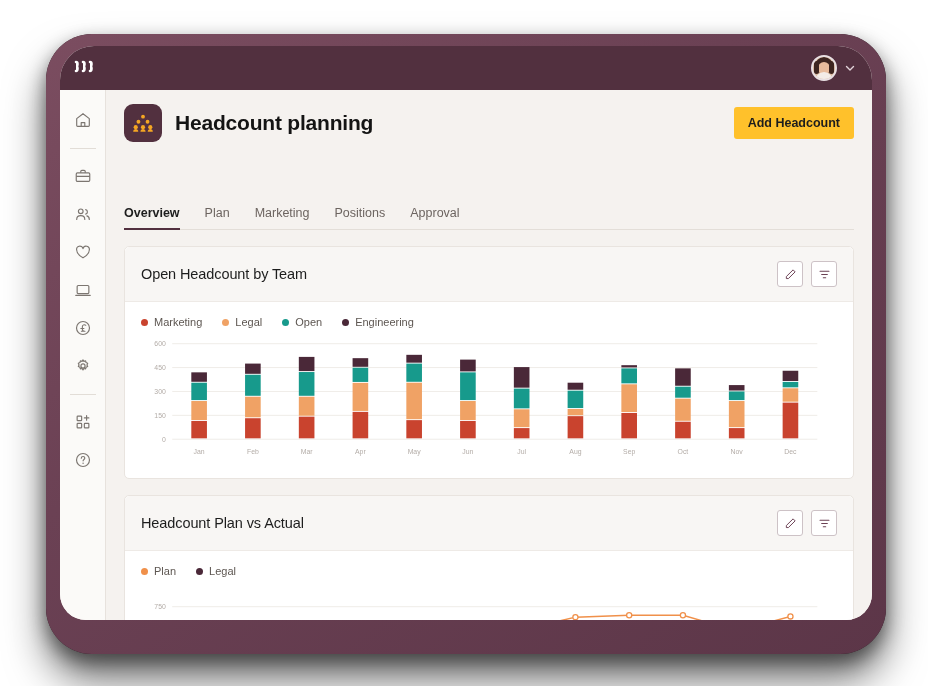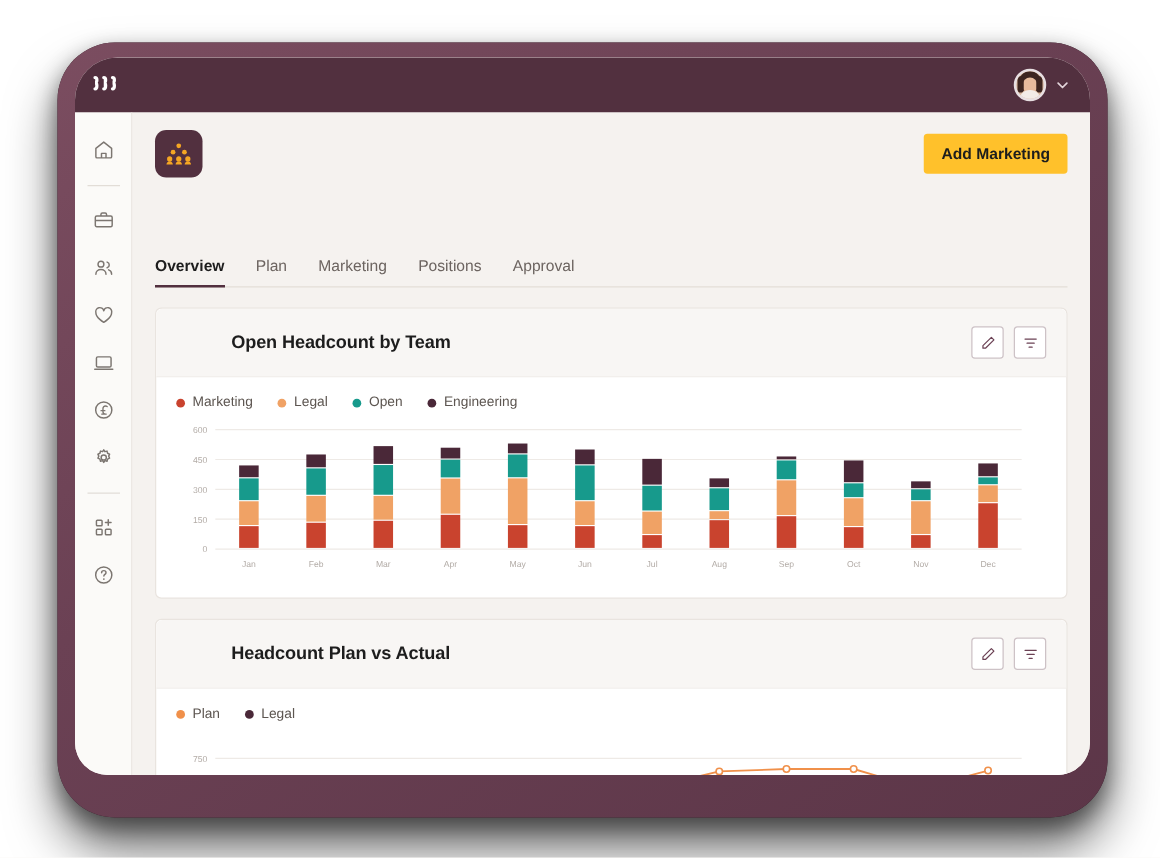--- a/index.html
+++ b/index.html
@@ -132,21 +132,21 @@
   
   .card {
     background: #ffffff; border: 1px solid #e9e4df; border-radius: 5px;
     margin-top: 16px;
   }
   .card-head {
     display: flex; align-items: center; padding: 14px 16px;
     border-bottom: 1px solid #eeeae6; background: #f8f6f4;
     border-radius: 5px 5px 0 0;
   }
-  .card-title { font-size: 14.5px; font-weight: bold; color: #1d1d1d; letter-spacing: -0.1px; margin-left: 44px; }
+  .card-title { font-size: 14.5px; font-weight: normal; color: #1d1d1d; letter-spacing: -0.1px; }
   .card-actions { margin-left: auto; display: flex; gap: 8px; }
   .icon-btn {
     width: 26px; height: 26px; border: 1px solid #cdc2c6; border-radius: 3px;
     background: #fff; display: flex; align-items: center; justify-content: center;
     cursor: pointer; color: #6b4154;
   }
   .card-body { padding: 14px 32px 8px 16px; }
 
   .legend { display: flex; gap: 20px; align-items: center; margin-bottom: 12px; }
   .legend-item { display: flex; align-items: center; gap: 6px; font-size: 11px; color: #5d5651; }
@@ -279,21 +279,22 @@
                 <circle cx="7" cy="9.6" r="2.1" fill="#F5A623"></circle>
                 <circle cx="17" cy="9.6" r="2.1" fill="#F5A623"></circle>
                 <circle cx="4" cy="15.6" r="2.3" fill="#F5A623"></circle>
                 <circle cx="12" cy="15.6" r="2.3" fill="#F5A623"></circle>
                 <circle cx="20" cy="15.6" r="2.3" fill="#F5A623"></circle>
                 <path d="M1.2 20.5c0-1.8 1.3-3 2.8-3s2.8 1.2 2.8 3z" fill="#F5A623"></path>
                 <path d="M9.2 20.5c0-1.8 1.3-3 2.8-3s2.8 1.2 2.8 3z" fill="#F5A623"></path>
                 <path d="M17.2 20.5c0-1.8 1.3-3 2.8-3s2.8 1.2 2.8 3z" fill="#F5A623"></path>
               </svg>
             </div>
-            <button class="add-btn">Add Marketing</button>
+            <div class="page-title">Headcount planning</div>
+            <button class="add-btn">Add Headcount</button>
           </div>
 
           <div class="tabs">
             <div class="tab active">Overview</div>
             <div class="tab">Plan</div>
             <div class="tab">Marketing</div>
             <div class="tab">Positions</div>
             <div class="tab">Approval</div>
           </div>
 

